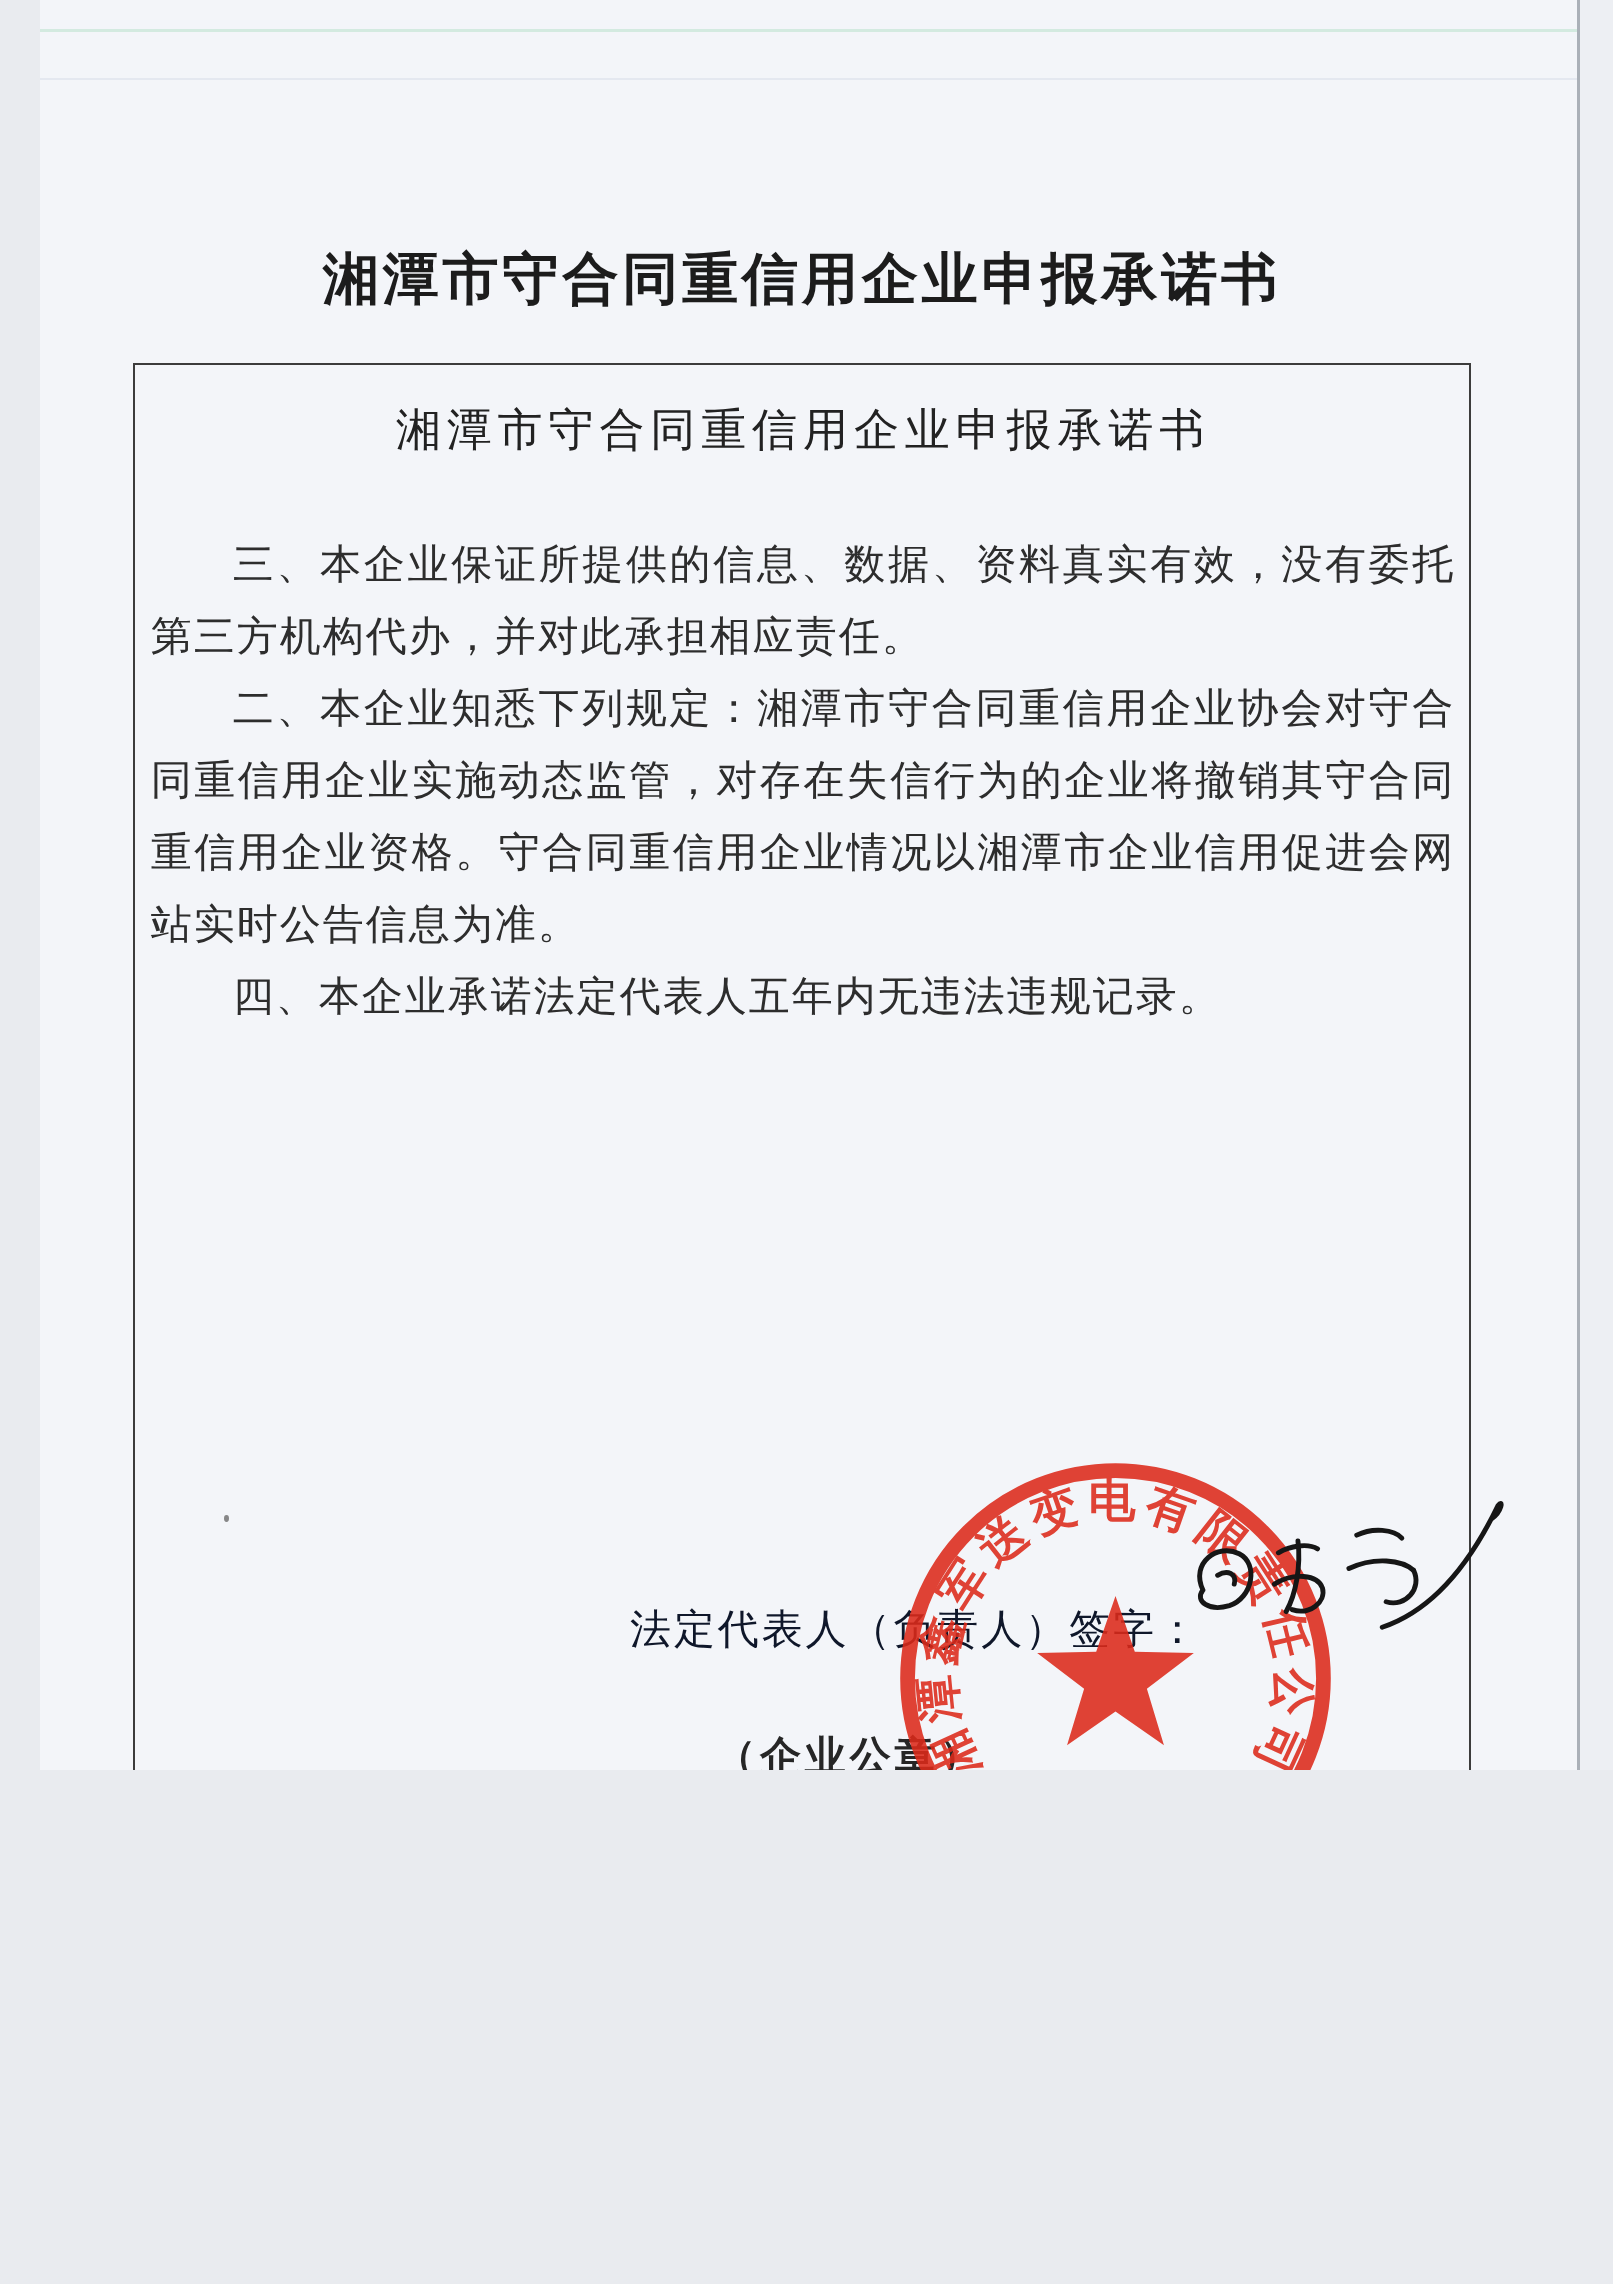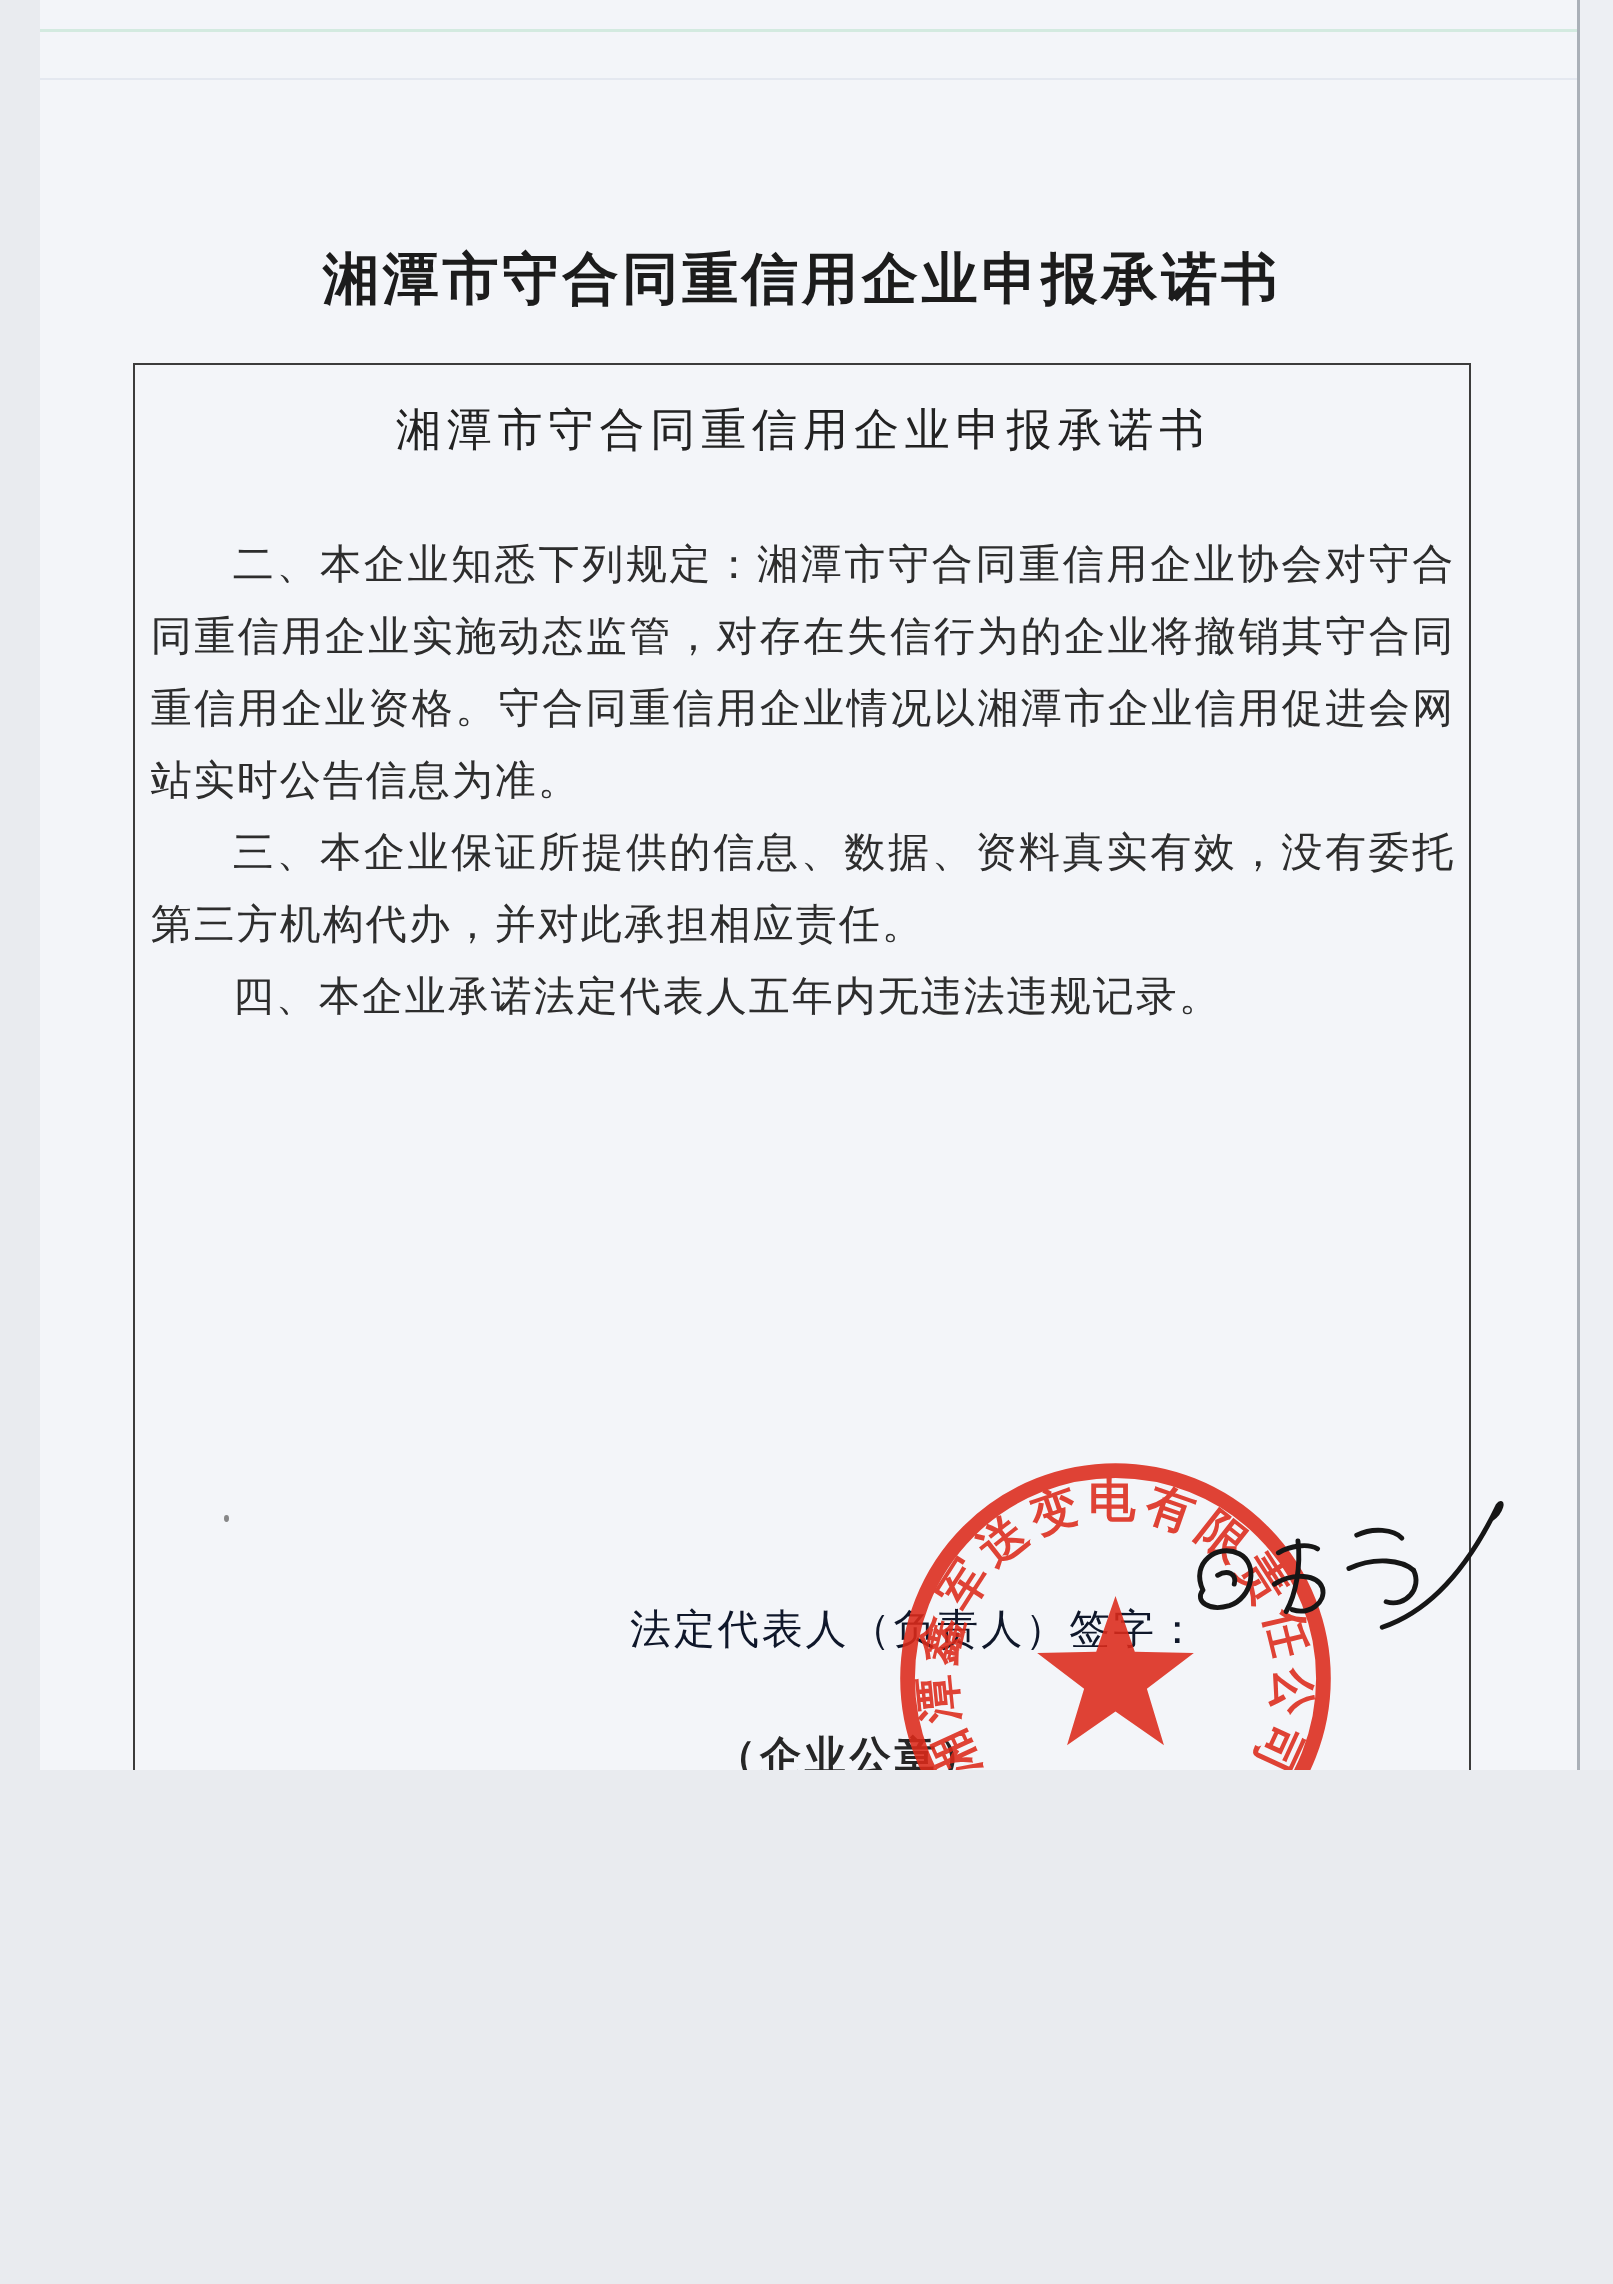--- a/index.html
+++ b/index.html
@@ -90,22 +90,22 @@
   <div class="speck" style="left:184px;top:1515px;"></div>
   <div class="speck" style="left:915px;top:2113px;width:3.9px;height:3.9px;"></div>
   <div class="speck" style="left:1141px;top:2148px;width:7.8px;height:3.9px;"></div>
 
   <h1 class="main-title">湘潭市守合同重信用企业申报承诺书</h1>
 
   <div class="box">
 
     <h2 class="box-title">湘潭市守合同重信用企业申报承诺书</h2>
 
+    <p class="para">三、本企业保证所提供的信息、数据、资料真实有效，没有委托第三方机构代办，并对此承担相应责任。</p>
     <p class="para">二、本企业知悉下列规定：湘潭市守合同重信用企业协会对守合同重信用企业实施动态监管，对存在失信行为的企业将撤销其守合同重信用企业资格。守合同重信用企业情况以湘潭市企业信用促进会网站实时公告信息为准。</p>
-    <p class="para">三、本企业保证所提供的信息、数据、资料真实有效，没有委托第三方机构代办，并对此承担相应责任。</p>
     <p class="para">四、本企业承诺法定代表人五年内无违法违规记录。</p>
 
     <div class="sig-label">法定代表人（负责人）签字：</div>
 
     <div class="seal-note">（企业公章）</div>
 
     <div class="date-line">
       <span class="hand">2024</span><span class="unit">年</span><span class="hand">2</span><span class="unit">月</span><span class="hand">4</span><span class="unit">日</span>
     </div>
 

